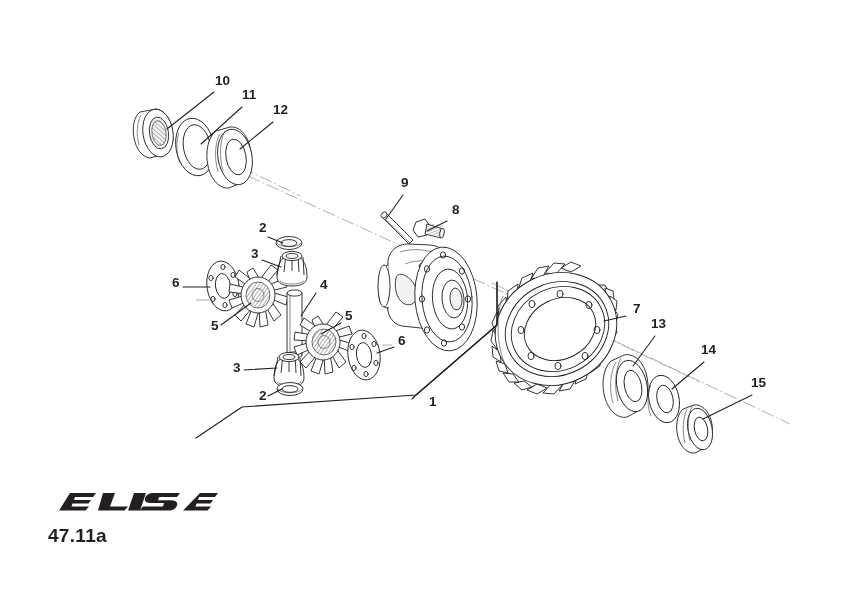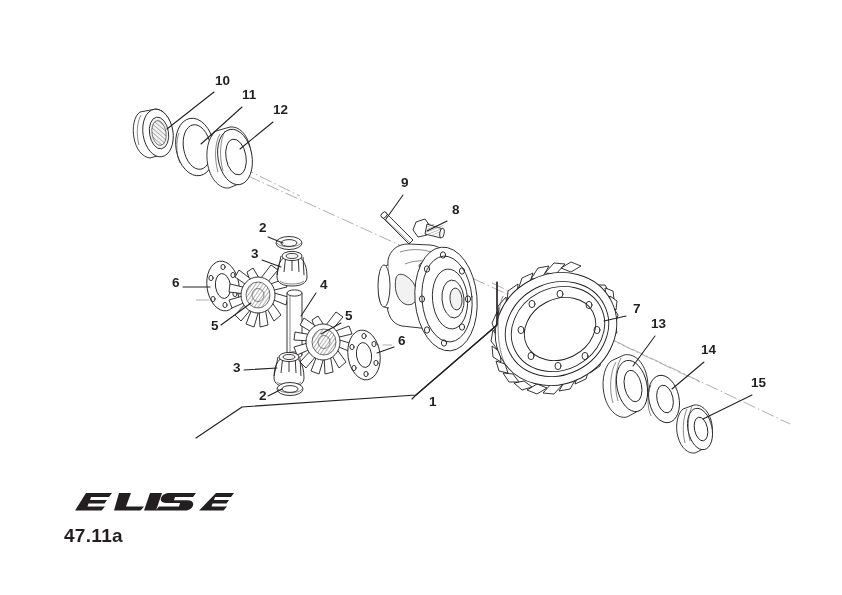--- a/index.html
+++ b/index.html
@@ -73,21 +73,21 @@
     stroke-dasharray: 13 3 1.6 3;
   }
   .callout-text {
     font-family: "Liberation Sans", sans-serif;
     font-size: 13.5px;
     font-weight: bold;
     fill: #231f20;
   }
   #logo-block {
     position: absolute;
-    left: 64px;
+    left: 48px;
     top: 487px;
     width: 320px;
   }
   #elise-wordmark {
     display: block;
     height: 30px;
     width: 170px;
   }
   #sheet-code {
     font-family: "Liberation Sans", sans-serif;

